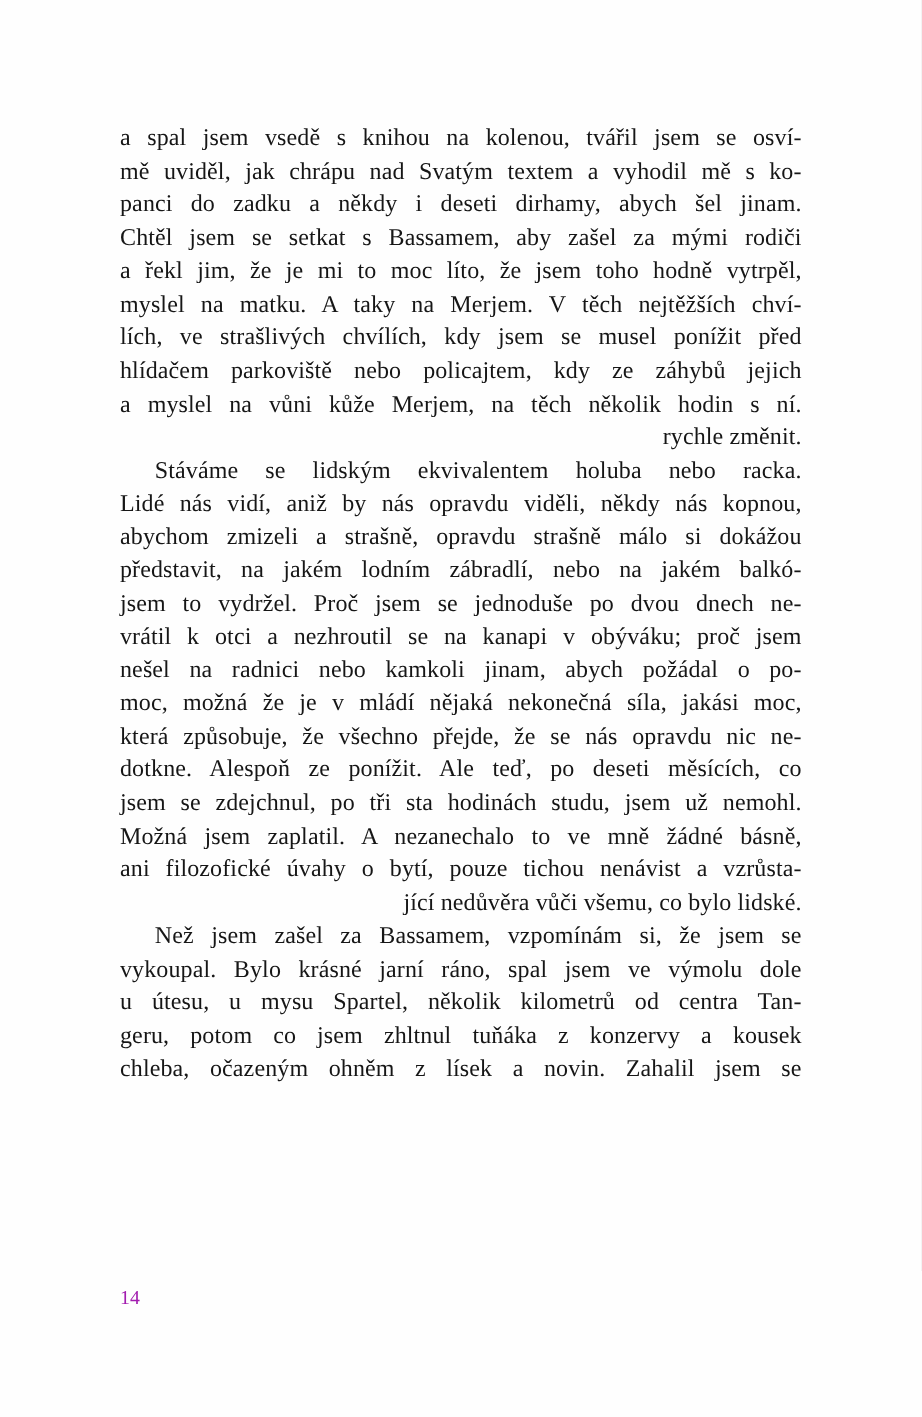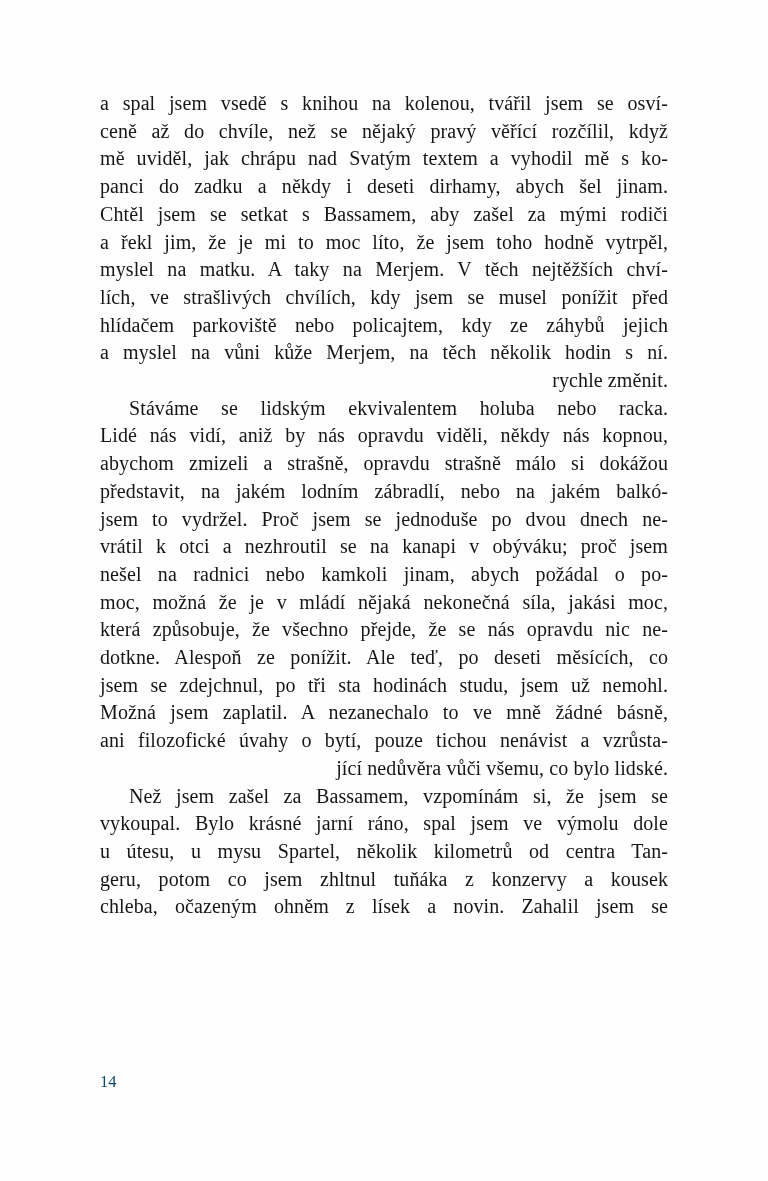--- a/index.html
+++ b/index.html
@@ -13,21 +13,21 @@
     height: 1181px;
     margin: 0 auto;
     background: #fefefe;
     color: #161616;
     font-family: "Liberation Serif", "DejaVu Serif", serif;
     overflow: hidden;
   }
   .text-block {
     position: absolute;
     left: 100px;
-    top: 90px;
+    top: 102px;
     width: 568px;
   }
   .paragraph {
     margin: 0;
     font-size: 20px;
     line-height: 27.7px;
     letter-spacing: 0.1px;
   }
   .line {
     display: block;
@@ -40,31 +40,30 @@
   }
   .line.first-indent {
     text-indent: 29px;
   }
   .folio {
     position: absolute;
     left: 100px;
     top: 1072px;
     font-size: 16.5px;
     line-height: 20px;
-    color: #0c4a6e;
+    color: #a21caf;
   }
 </style>
 </head>
 <body>
 
 <div class="book-page">
   <main class="text-block" id="text-block">
       <p class="paragraph">
         <span class="line just">a spal jsem vsedě s knihou na kolenou, tvářil jsem se osví-</span>
-        <span class="line just">ceně až do chvíle, než se nějaký pravý věřící rozčílil, když</span>
         <span class="line just">mě uviděl, jak chrápu nad Svatým textem a vyhodil mě s ko-</span>
         <span class="line just">panci do zadku a někdy i deseti dirhamy, abych šel jinam.</span>
         <span class="line just">Chtěl jsem se setkat s Bassamem, aby zašel za mými rodiči</span>
         <span class="line just">a řekl jim, že je mi to moc líto, že jsem toho hodně vytrpěl,</span>
         <span class="line just">myslel na matku. A taky na Merjem. V těch nejtěžších chví-</span>
         <span class="line just">lích, ve strašlivých chvílích, kdy jsem se musel ponížit před</span>
         <span class="line just">hlídačem parkoviště nebo policajtem, kdy ze záhybů jejich</span>
         <span class="line just">a myslel na vůni kůže Merjem, na těch několik hodin s ní.</span>
         <span class="line">rychle změnit.</span>
       </p>

